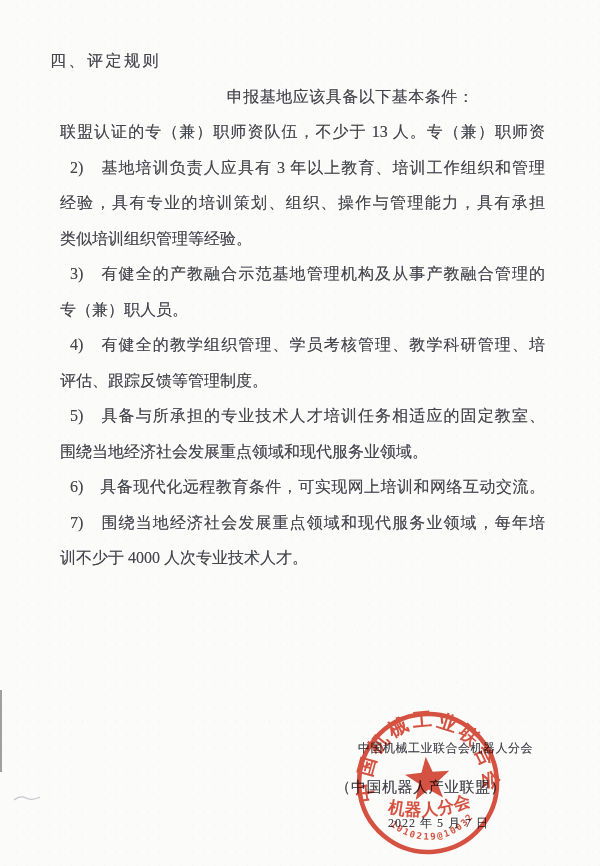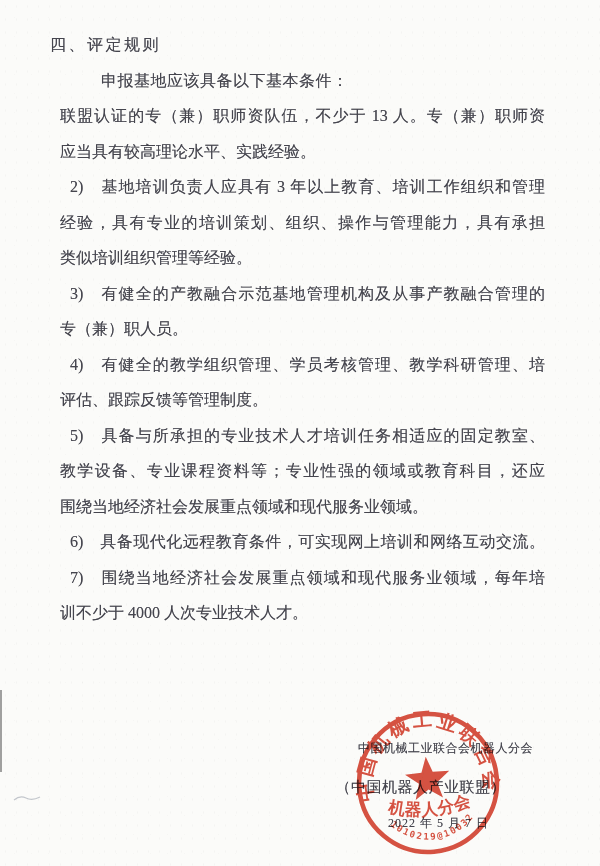--- a/index.html
+++ b/index.html
@@ -9,29 +9,29 @@
     background-color:#fbfbf9;
     background-image:
       radial-gradient(rgba(80,80,80,0.045) 0.8px, transparent 0.9px),
       radial-gradient(rgba(100,100,100,0.03) 0.8px, transparent 0.9px);
     background-size:11px 13px, 17px 19px;
     background-position:0 0, 6px 8px;
     overflow:hidden;
     font-family:"Liberation Serif","DejaVu Serif",serif;
     color:#45454e;
   }
-  .doc{position:absolute;left:0;top:0;width:600px;padding-top:27px;}
+  .doc{position:absolute;left:0;top:16px;width:600px;padding-top:27px;}
   .line{
     height:35.5px;line-height:35.5px;
     font-size:16px;
     white-space:nowrap;
     text-shadow:0 0 0.5px rgba(69,69,78,0.55);
   }
   .l-h{margin-left:50px;letter-spacing:2.5px;}
-  .l-intro{margin-left:101px;letter-spacing:0.5px;}
+  .l-intro{margin-left:101px;letter-spacing:0.5px;text-align:center;}
   .l-first{margin-left:70px;width:475px;}
   .l-cont{margin-left:60px;width:485px;}
   .j{white-space:normal;text-align:justify;text-align-last:justify;}
   .sig-line{
     position:absolute;
     height:20px;line-height:20px;font-size:12px;
     white-space:nowrap;
     text-shadow:0 0 0.5px rgba(69,69,78,0.55);
   }
   .sig-org{top:738px;right:67px;letter-spacing:0.5px;}
@@ -52,34 +52,32 @@
 </head>
 <body>
 
 <div class="page">
 
   <div class="doc">
     <div class="line l-h">四、评定规则</div>
     <div class="line l-intro">申报基地应该具备以下基本条件：</div>
 
     <div class="line l-cont j">联盟认证的专（兼）职师资队伍，不少于 13 人。专（兼）职师资</div>
-    <div class="line l-cont">应当具有较高理论水平、实践经验。</div>
 
     <div class="line l-first j">2)　基地培训负责人应具有 3 年以上教育、培训工作组织和管理</div>
     <div class="line l-cont j">经验，具有专业的培训策划、组织、操作与管理能力，具有承担</div>
     <div class="line l-cont">类似培训组织管理等经验。</div>
 
     <div class="line l-first j">3)　有健全的产教融合示范基地管理机构及从事产教融合管理的</div>
     <div class="line l-cont">专（兼）职人员。</div>
 
     <div class="line l-first j">4)　有健全的教学组织管理、学员考核管理、教学科研管理、培</div>
     <div class="line l-cont">评估、跟踪反馈等管理制度。</div>
 
     <div class="line l-first j">5)　具备与所承担的专业技术人才培训任务相适应的固定教室、</div>
-    <div class="line l-cont j">教学设备、专业课程资料等；专业性强的领域或教育科目，还应</div>
     <div class="line l-cont">围绕当地经济社会发展重点领域和现代服务业领域。</div>
 
     <div class="line l-first j">6)　具备现代化远程教育条件，可实现网上培训和网络互动交流。</div>
 
     <div class="line l-first j">7)　围绕当地经济社会发展重点领域和现代服务业领域，每年培</div>
     <div class="line l-cont">训不少于 4000 人次专业技术人才。</div>
   </div>
 
   <div class="sig-line sig-org">中国机械工业联合会机器人分会</div>
   <div class="sig-line sig-alliance">（中国机器人产业联盟）</div>

